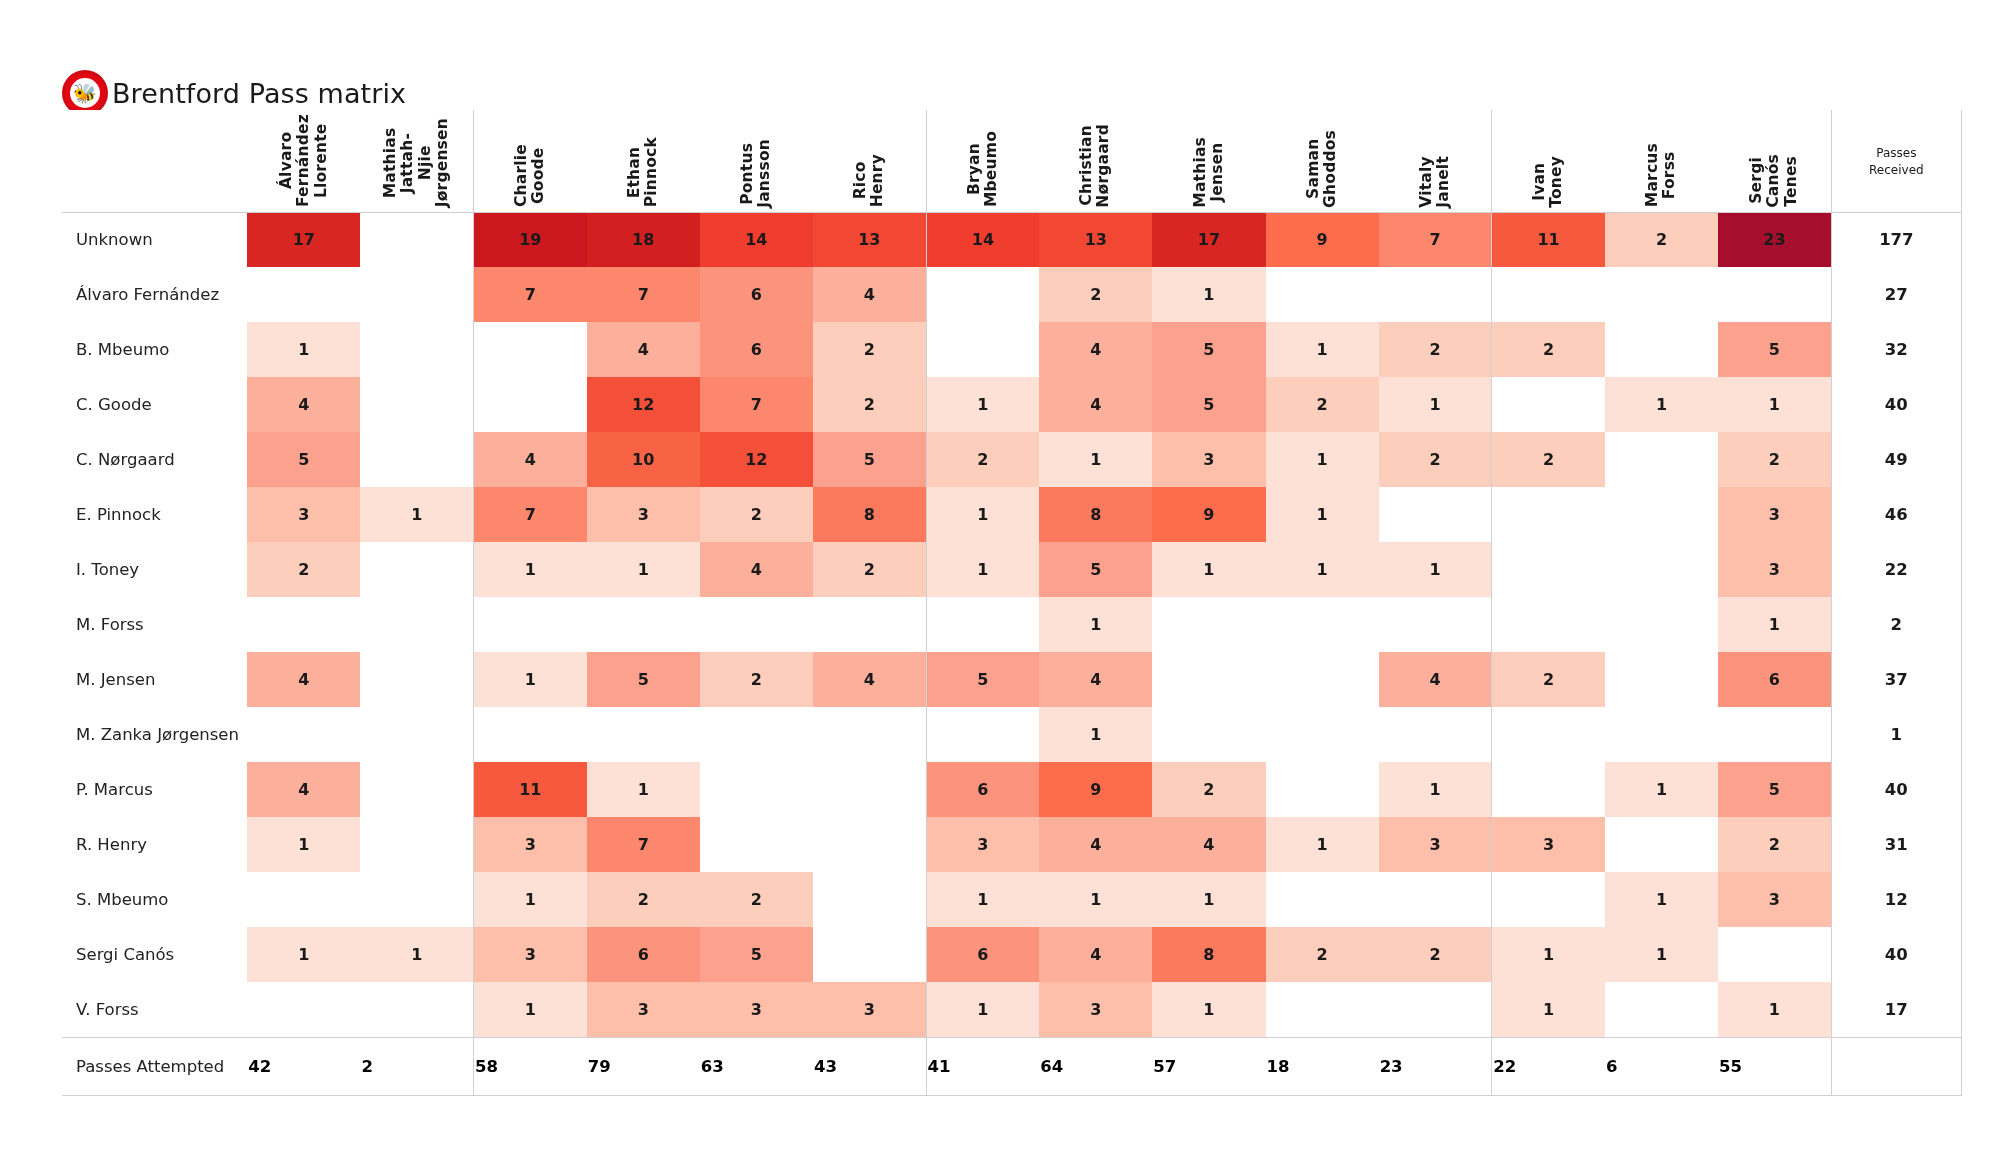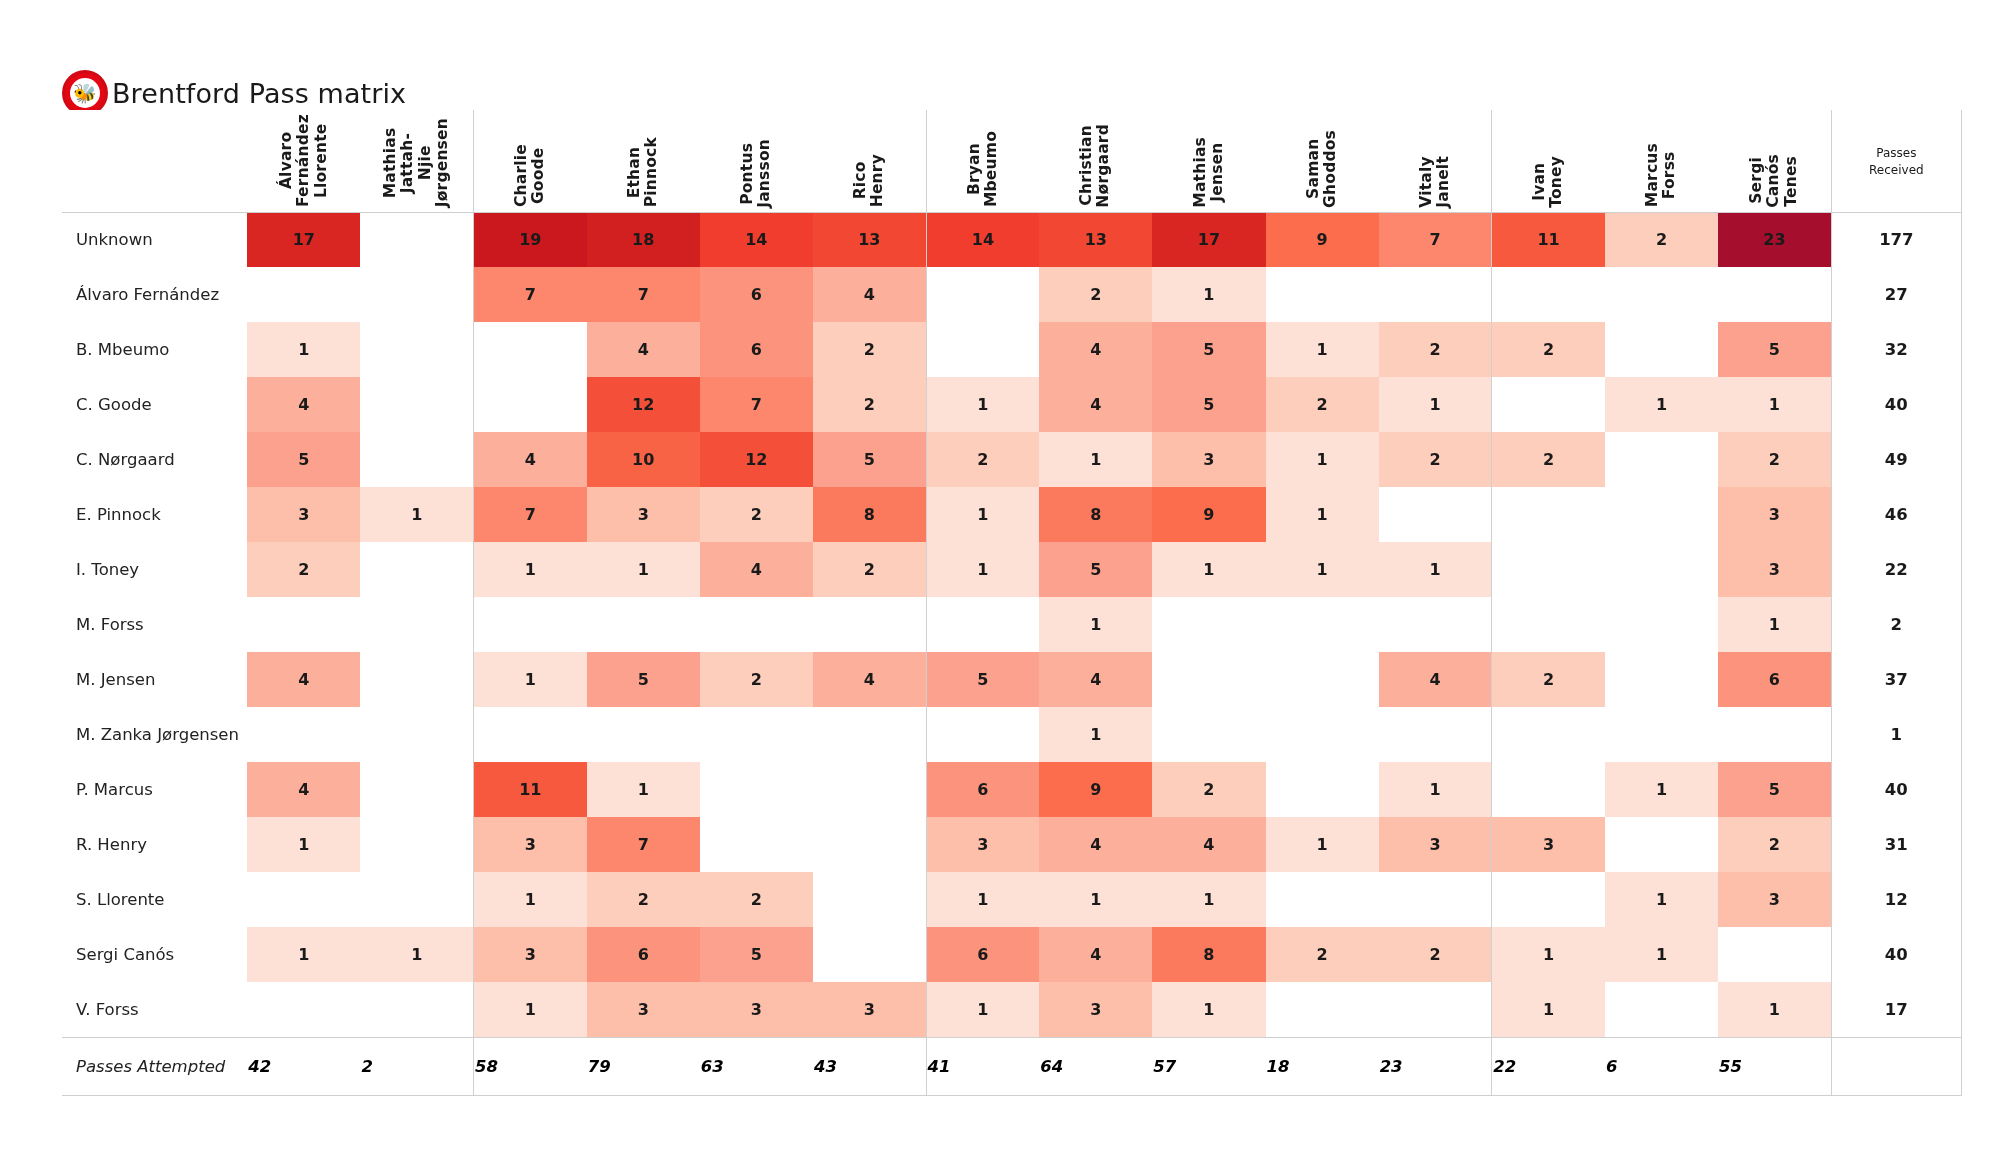--- a/index.html
+++ b/index.html
@@ -145,21 +145,20 @@
 
   
   tr.headline td, tr.headline th { border-top: 1px solid #cfcfcf; }
   tr.footer td {
     border-top: 1px solid #cfcfcf;
     border-bottom: 1px solid #cfcfcf;
     height: 58px;
     font-weight: bold;
     font-size: 16.5px;
     background: #ffffff;
-    font-style: italic;
   }
   tr.footer td.rowname { font-weight: 400; }
 </style>
 </head>
 <body>
 
 <div id="root">
 
   <div class="title-bar">
     <div class="crest">
@@ -497,21 +496,21 @@
             <td class="cell" style="background: rgb(252, 175, 155);">4</td>
             <td class="cell" style="background: rgb(252, 175, 155);">4</td>
             <td class="cell" style="background: rgb(254, 225, 214);">1</td>
             <td class="cell" style="background: rgb(253, 190, 170);">3</td>
             <td class="cell sep-left" style="background: rgb(253, 190, 170);">3</td>
             <td class="cell" style="background: rgb(255, 255, 255);"></td>
             <td class="cell" style="background: rgb(253, 206, 188);">2</td>
             <td class="total sep-left sep-right">31</td>
           </tr>
           <tr>
-            <td class="rowname">S. Llorente</td>
+            <td class="rowname">S. Mbeumo</td>
             <td class="cell" style="background: rgb(255, 255, 255);"></td>
             <td class="cell" style="background: rgb(255, 255, 255);"></td>
             <td class="cell sep-left" style="background: rgb(254, 225, 214);">1</td>
             <td class="cell" style="background: rgb(253, 206, 188);">2</td>
             <td class="cell" style="background: rgb(253, 206, 188);">2</td>
             <td class="cell" style="background: rgb(255, 255, 255);"></td>
             <td class="cell sep-left" style="background: rgb(254, 225, 214);">1</td>
             <td class="cell" style="background: rgb(254, 225, 214);">1</td>
             <td class="cell" style="background: rgb(254, 225, 214);">1</td>
             <td class="cell" style="background: rgb(255, 255, 255);"></td>

